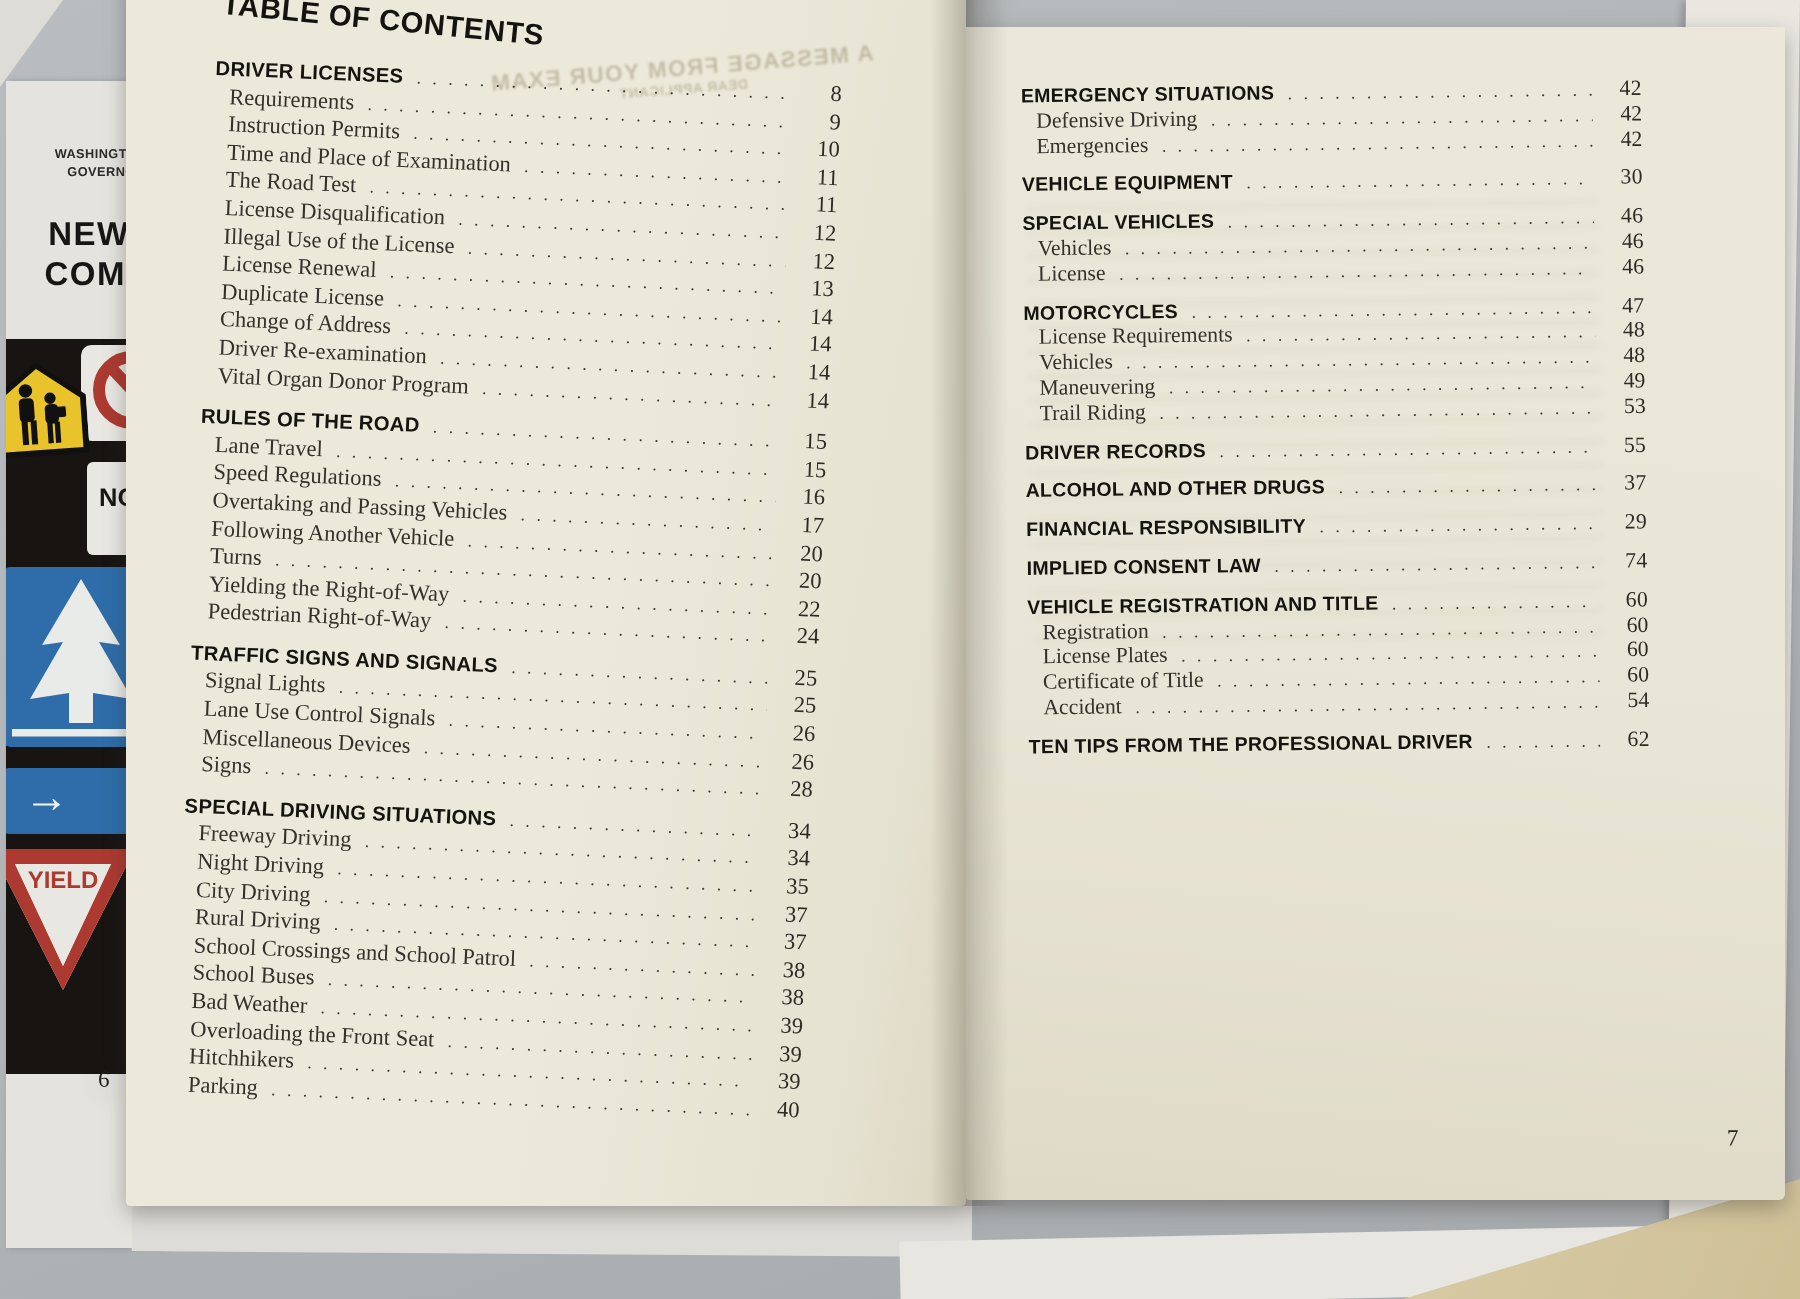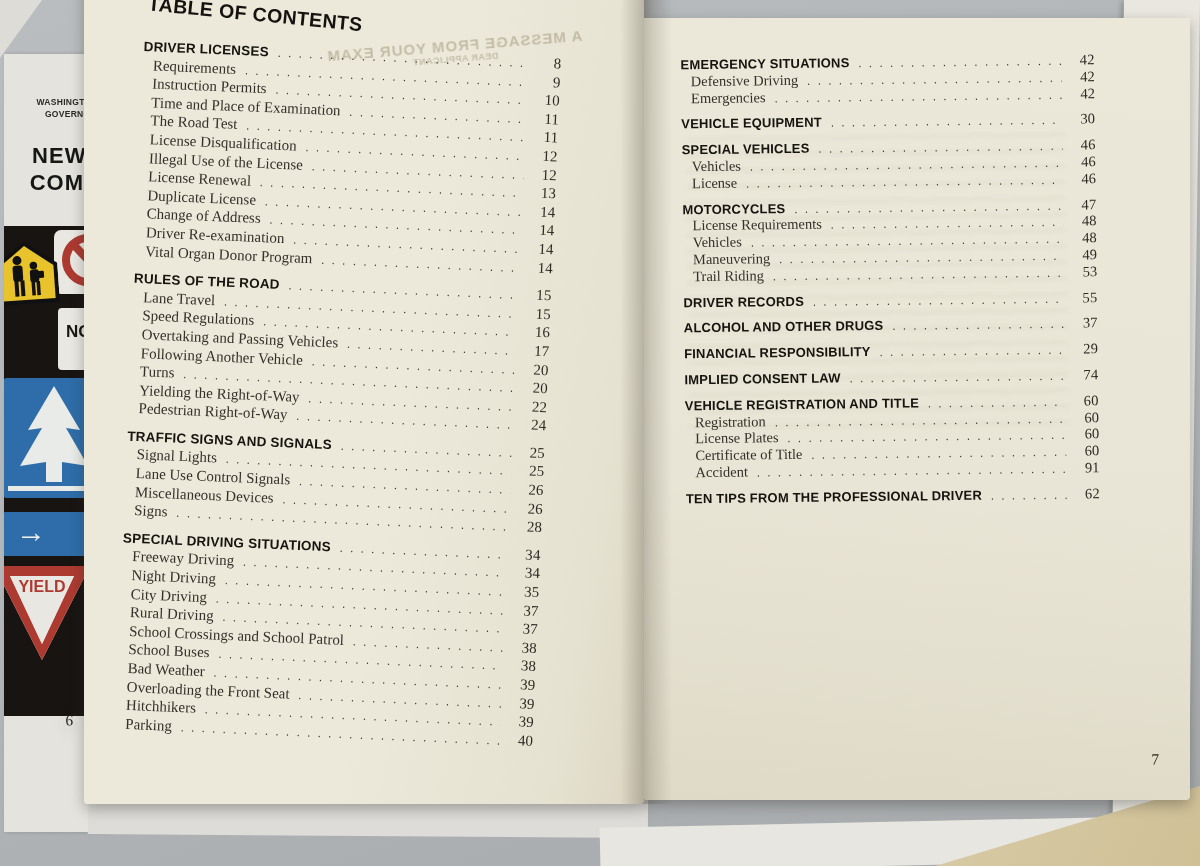--- a/index.html
+++ b/index.html
@@ -503,21 +503,21 @@
               <span class="toc-page">60</span>
             </div>
             <div class="toc-row t-i">
               <span class="toc-label">Certificate of Title</span>
               <span class="toc-dots"></span>
               <span class="toc-page">60</span>
             </div>
             <div class="toc-row t-i">
               <span class="toc-label">Accident</span>
               <span class="toc-dots"></span>
-              <span class="toc-page">91</span>
+              <span class="toc-page">54</span>
             </div>
             <div class="toc-row t-h" style="margin-top: 9px;">
               <span class="toc-label">TEN TIPS FROM THE PROFESSIONAL DRIVER</span>
               <span class="toc-dots"></span>
               <span class="toc-page">62</span>
             </div>
           </div>
         <div class="pageno pageno-7">7</div>
       </div>
     </div>

